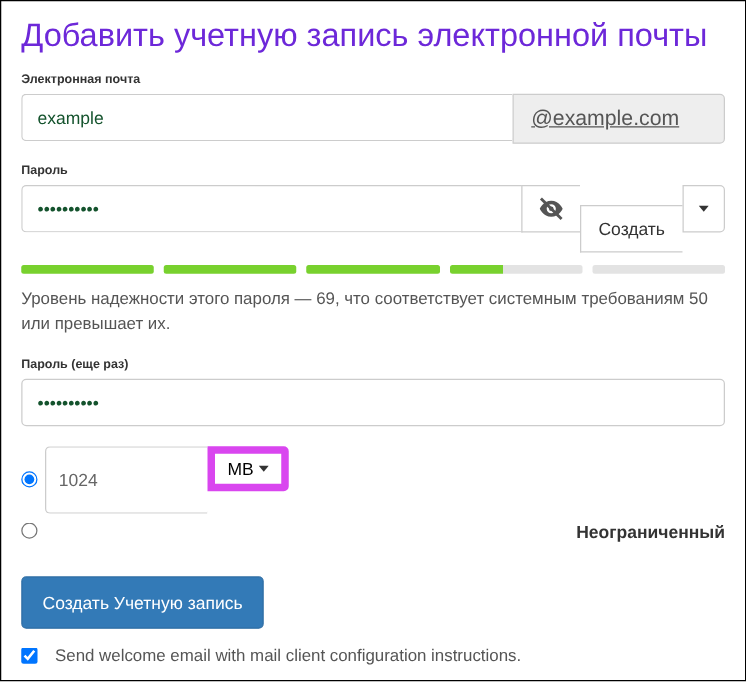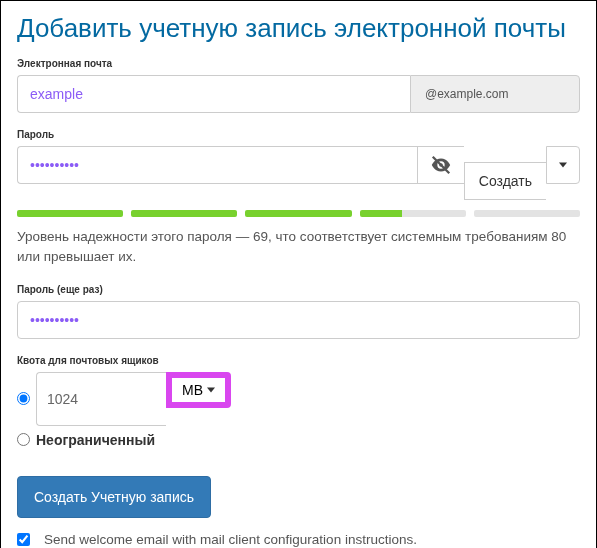--- a/index.html
+++ b/index.html
@@ -7,59 +7,60 @@
     font-family: Arial, Helvetica, sans-serif;
     background: #fff;
     padding: 12px 16px;
     width: 597px;
     color: #333;
     border: 1px solid #000;
   }
   h1 {
     font-size: 26px;
     font-weight: 400;
-    color: #0369a1;
+    color: #6d28d9;
     margin-bottom: 14px;
   }
   .form-label {
     font-weight: bold;
     font-size: 10px;
     color: #333;
     margin-bottom: 6px;
     display: block;
   }
   .form-group { margin-bottom: 16px; }
   .input-row {
     display: flex;
     align-items: stretch;
   }
   .text-input {
     flex: 1;
     padding: 9px 12px;
     font-size: 14px;
     border: 1px solid #ccc;
     border-radius: 4px;
-    color: #8b5cf6;
+    color: #14532d;
     background: #fff;
     height: 38px;
   }
   .email-user {
     border-radius: 4px 0 0 4px;
     border-right: none;
   }
   .domain-addon {
     background: #eee;
     border: 1px solid #ccc;
     border-radius: 0 4px 4px 0;
     padding: 9px 14px;
-    font-size: 12px;
+    font-size: 17px;
     color: #555;
     display: flex;
     align-items: center;
     min-width: 170px;
+    text-decoration: underline;
   }
   .pw-row .text-input {
     border-radius: 4px 0 0 4px;
     border-right: none;
   }
   .pw-btn {
     background: #fff;
     border: 1px solid #ccc;
     padding: 0 14px;
     font-size: 14px;
@@ -122,20 +123,21 @@
     cursor: pointer;
     display: flex;
     align-items: center;
     gap: 4px;
   }
   .radio-row {
     display: flex;
     align-items: center;
     gap: 6px;
     margin-bottom: 4px;
+    justify-content: space-between;
   }
   .radio-row label { font-size: 14px; color: #333; }
   .radio-row.bold label { font-weight: bold; }
   .submit-btn {
     background: #337ab7;
     color: #fff;
     border: 1px solid #2e6da4;
     border-radius: 4px;
     padding: 12px 16px;
     font-size: 14px;
@@ -189,30 +191,29 @@
         </svg>
     </button>
   </div>
   <div class="strength-bar">
     <div class="seg filled"></div>
     <div class="seg filled"></div>
     <div class="seg filled"></div>
     <div class="seg partial"></div>
     <div class="seg"></div>
   </div>
-  <p class="strength-text">Уровень надежности этого пароля — 69, что соответствует системным требованиям 80 или превышает их.</p>
+  <p class="strength-text">Уровень надежности этого пароля — 69, что соответствует системным требованиям 50 или превышает их.</p>
 </div>
 
 <div class="form-group">
   <label class="form-label">Пароль (еще раз)</label>
   <input type="password" class="text-input" style="width: 100%;" value="••••••••••">
 </div>
 
 <div class="form-group">
-  <label class="form-label">Квота для почтовых ящиков</label>
   <div class="quota-row">
     <input type="radio" name="quota" checked="" style="">
     <div class="input-row" style="flex:0 0 auto">
       <input type="text" class="quota-input" value="1024" style="">
       <button class="unit-btn">
         <span>MB</span>
         <svg width="8" height="6" viewBox="0 0 10 6" fill="#333">
             <path d="M0 0l5 6 5-6z"></path>
           </svg>
       </button>

